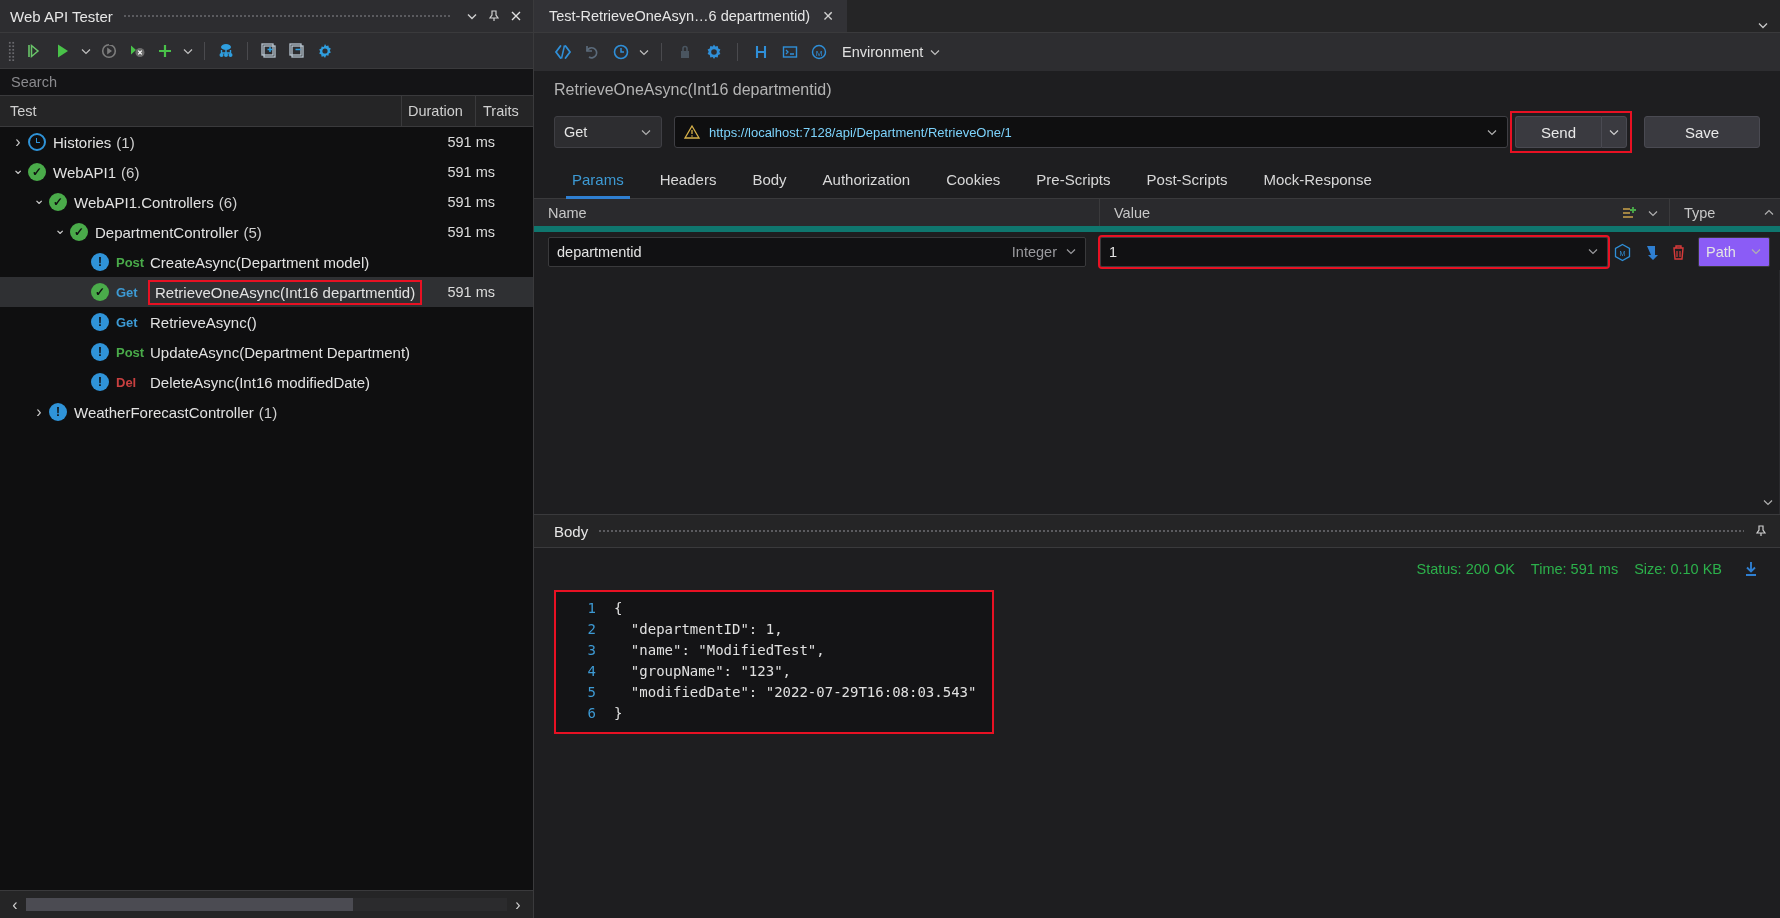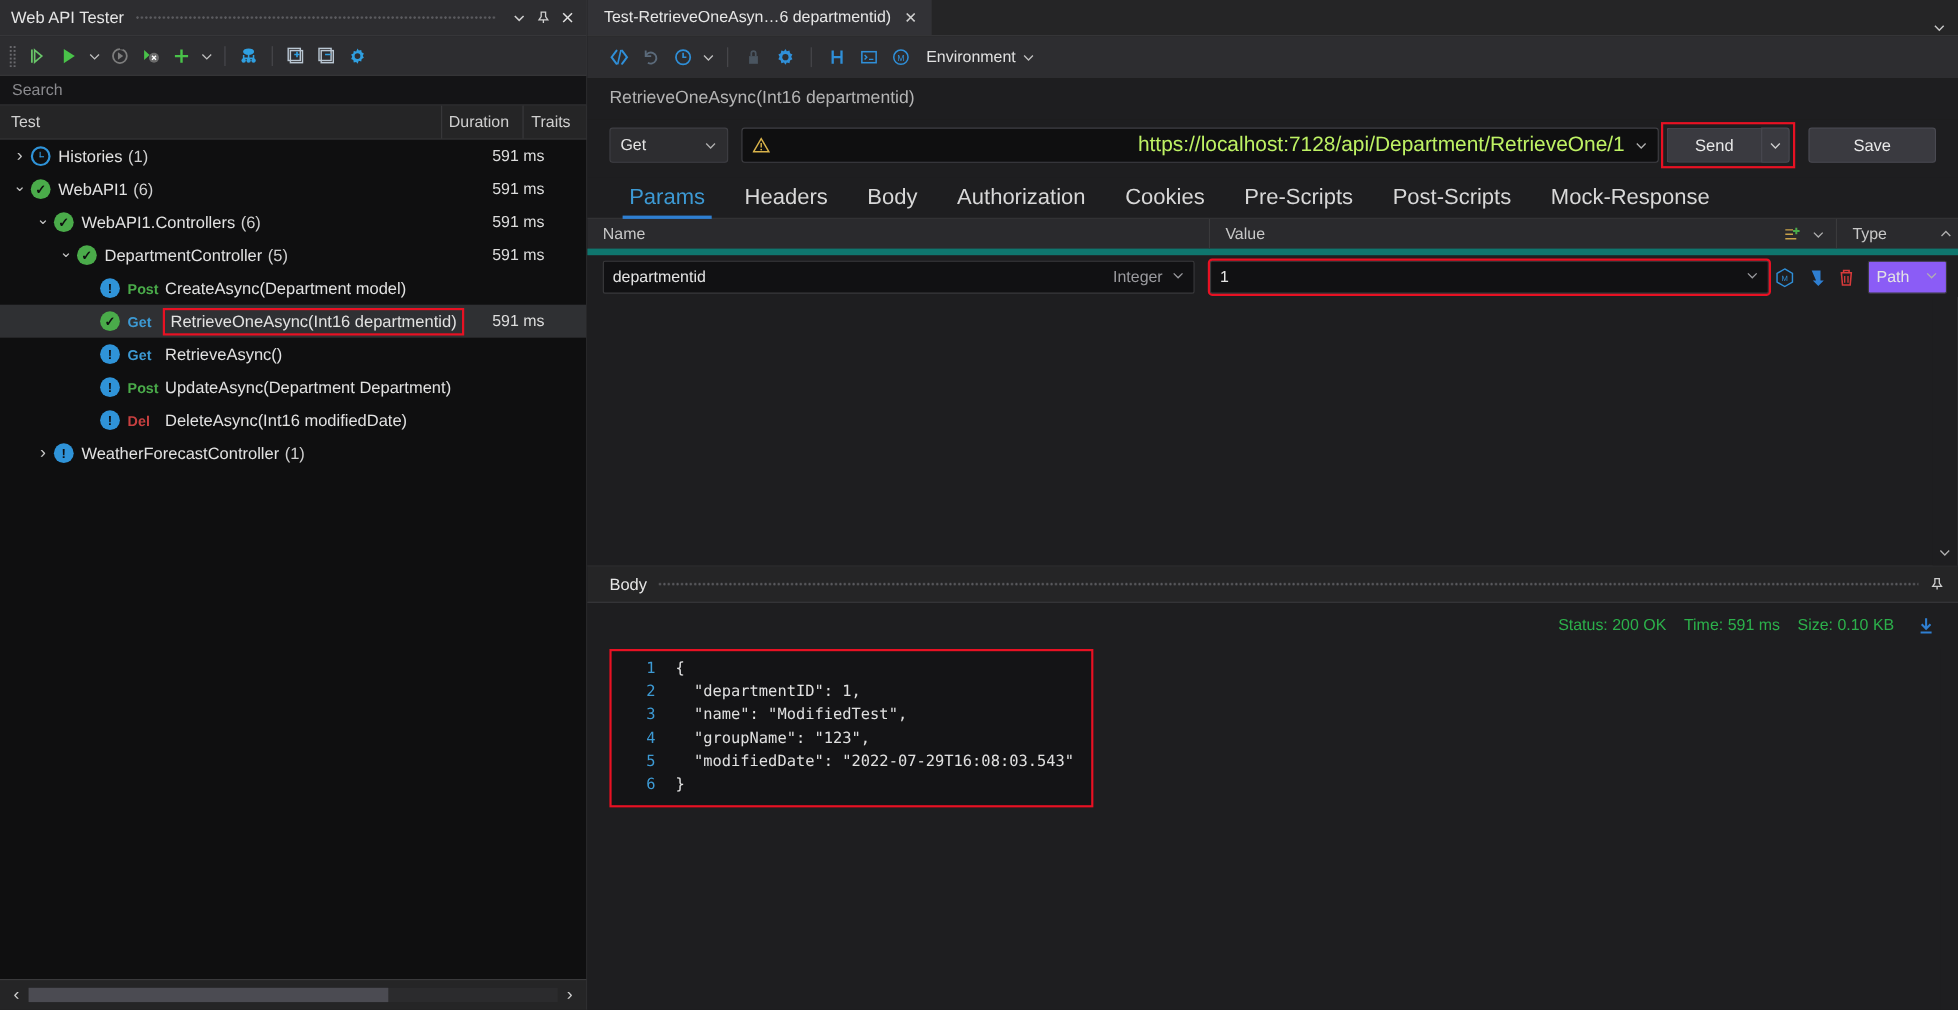--- a/index.html
+++ b/index.html
@@ -145,21 +145,21 @@
   .method-select {
     width: 108px; height: 32px; background: #2d2d30; border: 1px solid #3f3f44;
     border-radius: 3px; display:flex; align-items:center; justify-content:space-between;
     padding: 0 9px; font-size: 14.5px; color:#e4e4e4;
   }
   .url-box {
     flex: 1; height: 32px; margin-left: 12px; background: #0f0f10;
     border: 1px solid #3f3f44; border-radius: 3px;
     display: flex; align-items:center; padding: 0 9px; gap: 9px; min-width:0;
   }
-  .url-text { font-size: 19px; color:#bef264; white-space:nowrap; overflow:hidden; text-overflow:ellipsis; flex:1;text-align:right;}
+  .url-text { font-size: 13px; color:#7dd3fc; white-space:nowrap; overflow:hidden; text-overflow:ellipsis; flex:1;}
   .sendwrap { display:flex; margin-left: 4px; padding: 3px; }
   .send-btn {
     width: 86px; height: 32px; background: #3a3a40; border: 1px solid #4a4a52;
     border-right: 0; border-radius: 3px 0 0 3px;
     display:flex; align-items:center; justify-content:center;
     font-size: 15px; color: #e9e9e9;
   }
   .send-caret {
     width: 26px; height: 32px; background: #3a3a40; border: 1px solid #4a4a52;
     border-radius: 0 3px 3px 0; display:flex; align-items:center; justify-content:center;
@@ -171,21 +171,21 @@
     display:flex; align-items:center; justify-content:center;
     font-size: 15px; color:#e9e9e9;
   }
 
   .rp-tabs {
     display: flex; align-items: flex-end; gap: 0; padding: 0 20px;
     border-bottom: 1px solid #3a3a3c; height: 38px; background:#1e1e20;
   }
   .rtab {
     padding: 0 18px; height: 37px; display:flex; align-items:center;
-    font-size: 20px; color: #d8d8d8; position: relative;
+    font-size: 15px; color: #d8d8d8; position: relative;
   }
   .rtab.active { color: #3d9ad4; }
   .rtab.active::after {
     content:""; position:absolute; left: 12px; right: 12px; bottom: -1px;
     height: 3px; background: #2f7fd1;
   }
 
   .params-area { flex: 1; display: flex; flex-direction: column; min-height: 0; background:#1e1e20;}
   .ptable-hdr {
     height: 33px; display: flex; align-items: center;

